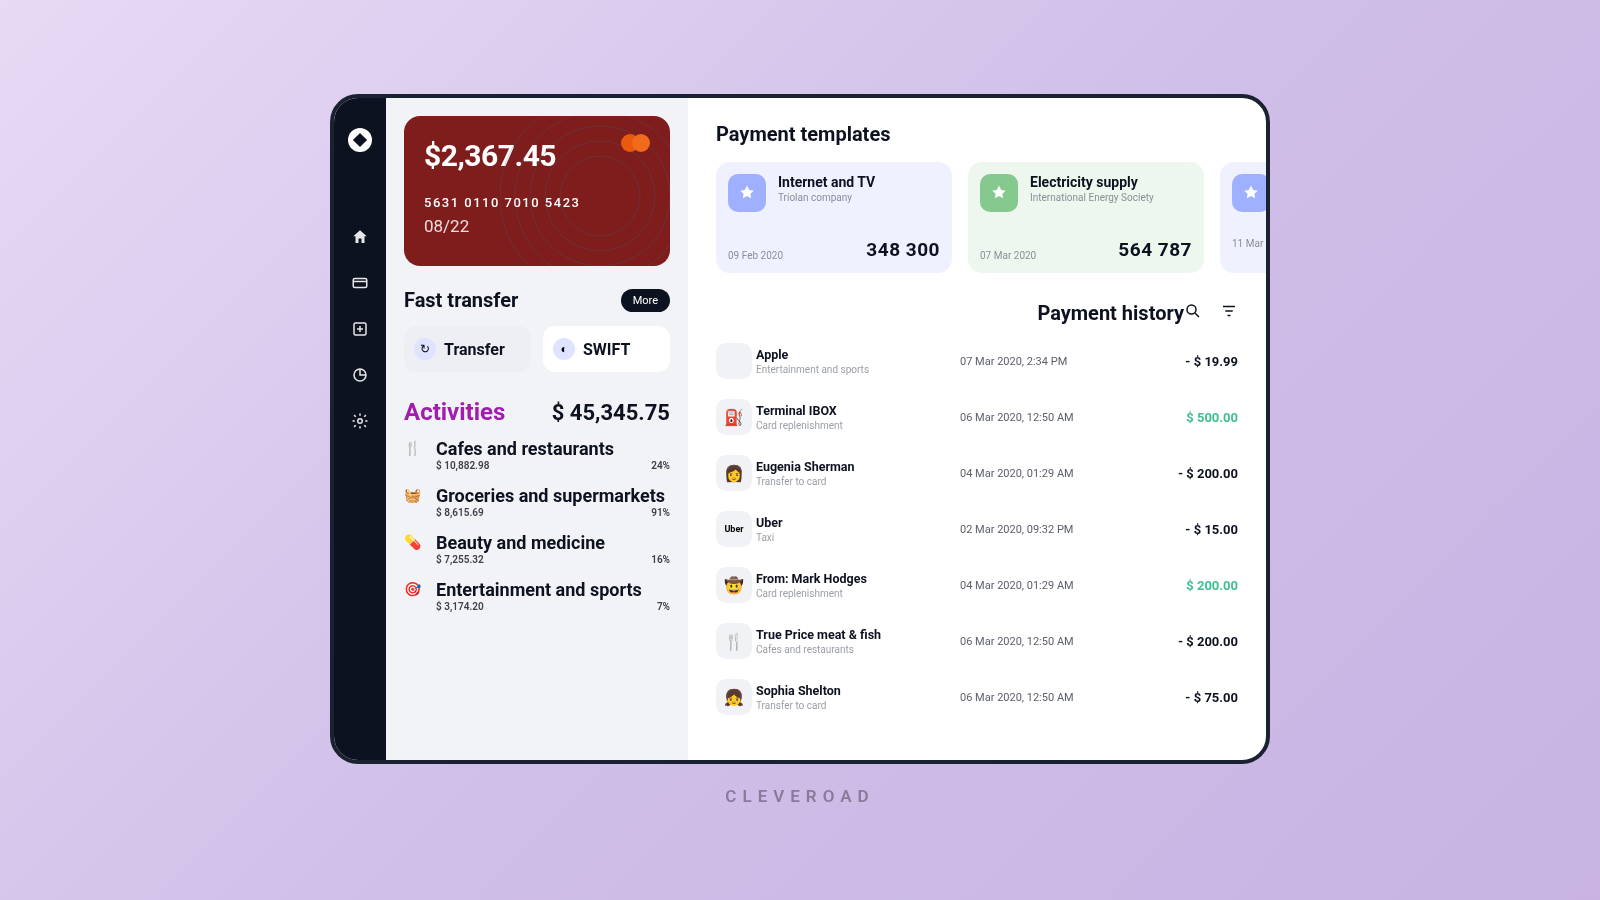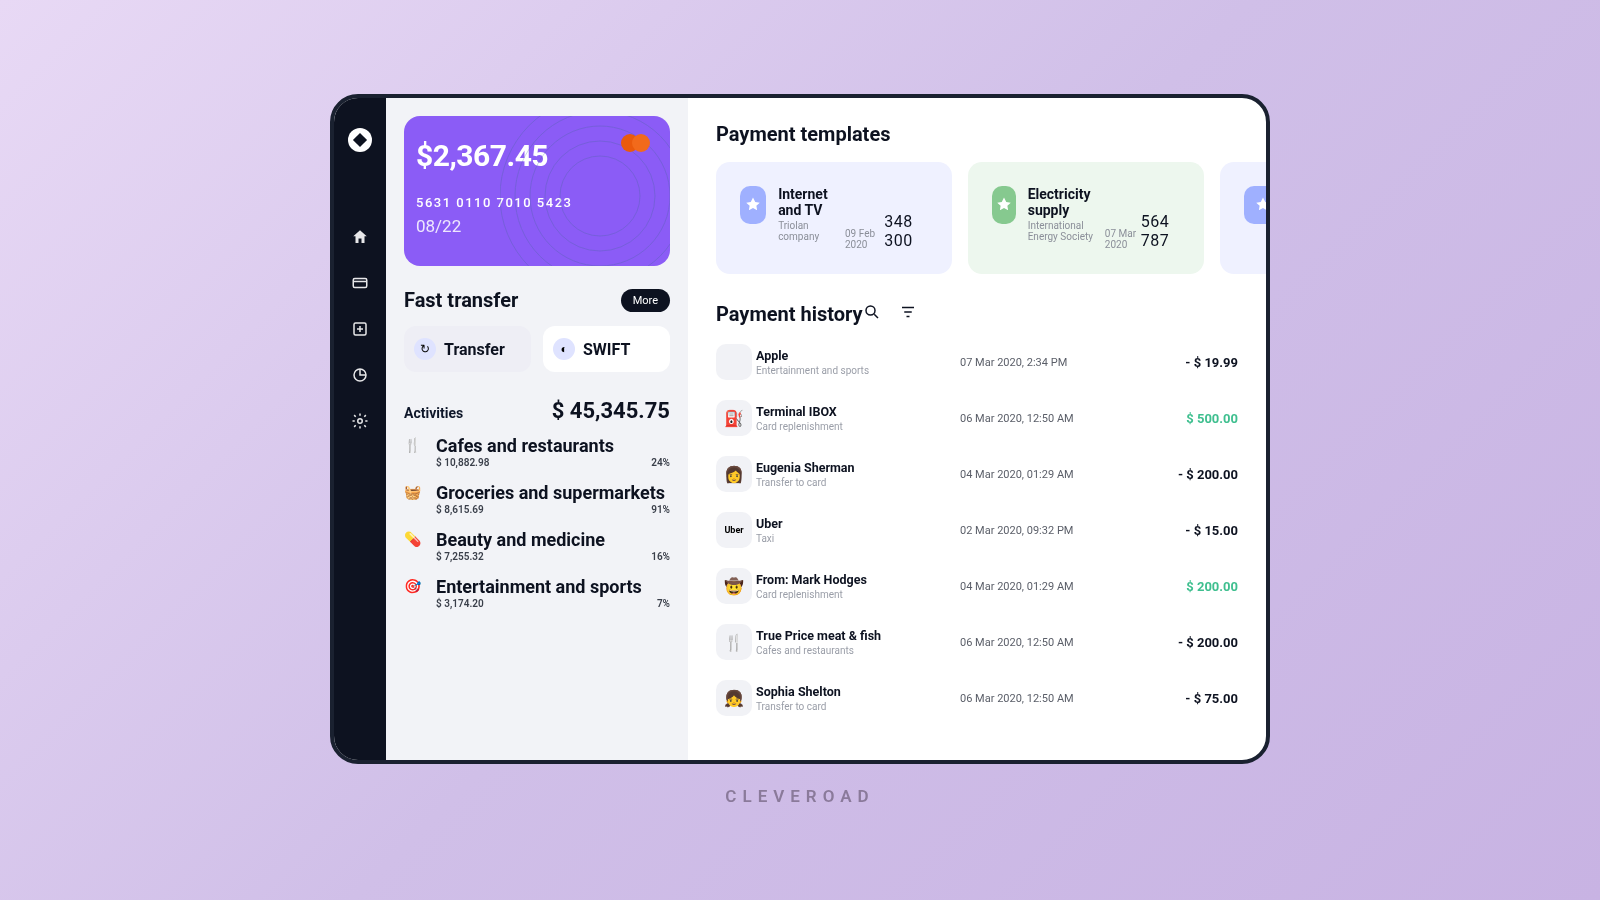--- a/index.html
+++ b/index.html
@@ -22,21 +22,21 @@
 .sidebar .logo-inner { width: 10px; height: 10px; background: #0d1220; transform: rotate(45deg); }
 .nav-icon { color: #fff; opacity: 0.9; cursor: pointer; display: flex; align-items: center; justify-content: center; }
 .nav-icon svg { width: 18px; height: 18px; }
 .nav-spacer { height: 20px; }
 
 .left-col {
   width: 302px; background: #f2f3f7; padding: 18px; display: flex; flex-direction: column;
   border-top-left-radius: 0; overflow: hidden;
 }
 .card {
-  background: #8b5cf6; border-radius: 16px; color: #fff; padding: 22px 12px;
+  background: #7f1d1d; border-radius: 16px; color: #fff; padding: 22px 20px;
   position: relative; overflow: hidden; height: 150px;
 }
 .card .balance { font-size: 30px; font-weight: 700; letter-spacing: -0.5px; }
 .card .number { font-size: 13px; letter-spacing: 1.5px; margin-top: 22px; font-weight: 500; }
 .card .expiry { font-size: 17px; margin-top: 6px; opacity: 0.85; }
 .card .mc { position: absolute; top: 18px; right: 20px; display: flex; }
 .card .mc span { width: 18px; height: 18px; border-radius: 50%; background: #f26a1b; }
 .card .mc span:first-child { margin-right: -7px; background: #ea5a0c; }
 .card .waves { position: absolute; right: -30px; top: -20px; width: 200px; height: 200px; opacity: 0.25; }
 .card .waves circle { fill: none; stroke: #3a6a8a; stroke-width: 1; }
@@ -45,47 +45,47 @@
 .section-title { font-size: 20px; font-weight: 700; color: #0d1220; }
 .more-btn { background: #0d1220; color: #fff; font-size: 11px; padding: 5px 12px; border-radius: 12px; cursor: pointer; }
 
 .transfer-row { display: flex; gap: 12px; margin-top: 14px; }
 .transfer-btn { flex: 1; background: #fff; border-radius: 12px; padding: 12px 10px; display: flex; align-items: center; gap: 8px; cursor: pointer; }
 .transfer-btn.active { background: #eeeef5; }
 .t-icon { width: 22px; height: 22px; background: #dfe3ff; border-radius: 50%; display: flex; align-items: center; justify-content: center; font-size: 12px; }
 .t-label { font-size: 16px; font-weight: 700; color: #0d1220; }
 
 .activities-head { display: flex; justify-content: space-between; align-items: baseline; margin-top: 26px; }
-.act-title { font-size: 14px; font-weight: 700; color: #0f172a; }
+.act-title { font-size: 24px; font-weight: 700; color: #a21caf; }
 .act-total { font-size: 22px; font-weight: 700; color: #0d1220; }
 
 .act-list { margin-top: 12px; display: flex; flex-direction: column; gap: 14px; }
 .act-item { display: flex; align-items: flex-start; gap: 14px; }
 .act-icon { width: 18px; display: flex; justify-content: center; padding-top: 2px; font-size: 14px; }
 .act-body { flex: 1; min-width: 0; }
 .act-name { font-size: 18px; font-weight: 700; color: #0d1220; white-space: nowrap; overflow: hidden; }
 .act-meta { display: flex; justify-content: space-between; font-size: 10px; font-weight: 600; color: #3a3f4a; margin-top: 1px; }
 
 .right-col { flex: 1; padding: 24px 0 24px 28px; display: flex; flex-direction: column; overflow: hidden; }
 .templates-title { font-size: 20px; font-weight: 700; color: #0d1220; }
 .templates-row { display: flex; gap: 16px; margin-top: 16px; overflow: hidden; }
-.template-card { min-width: 236px; border-radius: 14px; padding: 24px; display: flex; flex-direction: row; cursor: pointer; }
+.template-card { min-width: 236px; border-radius: 14px; padding: 12px; display: flex; flex-direction: column; cursor: pointer; }
 .tc-blue { background: #eff1ff; }
 .tc-green { background: #edf7ee; }
 .tc-row { display: flex; gap: 12px; align-items: flex-start; }
 .tc-icon { width: 38px; height: 38px; border-radius: 10px; display: flex; align-items: center; justify-content: center; }
 .tc-icon.blue { background: #9fb0ff; }
 .tc-icon.green { background: #86c98f; }
 .tc-name { font-size: 14px; font-weight: 700; color: #0d1220; }
 .tc-sub { font-size: 10px; color: #8b8f99; margin-top: 2px; }
 .tc-foot { display: flex; justify-content: space-between; align-items: flex-end; margin-top: 26px; }
 .tc-date { font-size: 10px; color: #8b8f99; }
-.tc-amount { font-size: 16px; font-weight: 400; color: #0d1220; letter-spacing: 0.5px; }
-
-.history-head { display: flex; justify-content: flex-start; align-items: center; margin-top: 28px; padding-right: 28px; }
+.tc-amount { font-size: 19px; font-weight: 700; color: #0d1220; letter-spacing: 0.5px; }
+
+.history-head { display: flex; justify-content: flex-end; align-items: center; margin-top: 28px; padding-right: 28px; }
 .history-tools { display: flex; gap: 18px; }
 .tool-btn { cursor: pointer; color: #0d1220; }
 .tool-btn svg { width: 18px; height: 18px; }
 
 .history-list { margin-top: 12px; display: flex; flex-direction: column; gap: 8px; padding-right: 28px; overflow: hidden; }
 .hist-row { display: flex; align-items: center; gap: 4px; padding: 6px 0; }
 .hist-avatar { width: 36px; height: 36px; border-radius: 10px; background: #f1f2f6; display: flex; align-items: center; justify-content: center; font-size: 16px; }
 .hist-body { width: 200px; }
 .hist-name { font-size: 12.5px; font-weight: 700; color: #0d1220; }
 .hist-cat { font-size: 10px; color: #9a9ea8; margin-top: 2px; }

